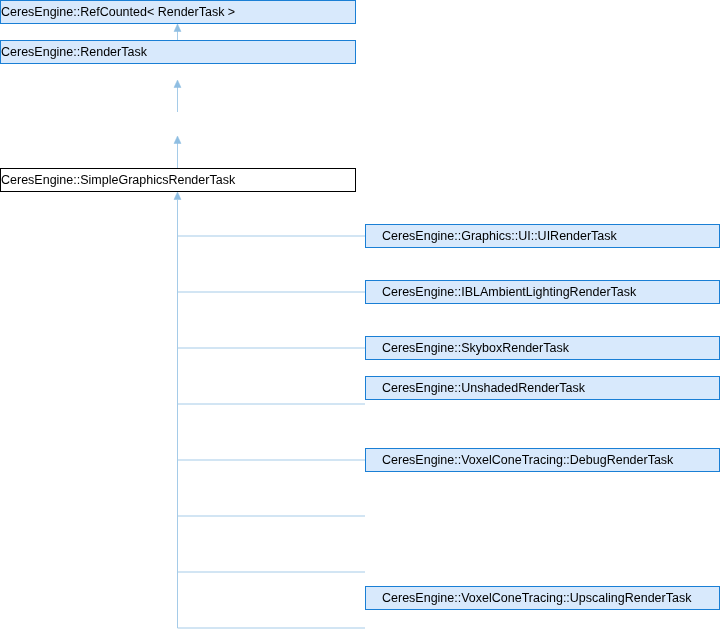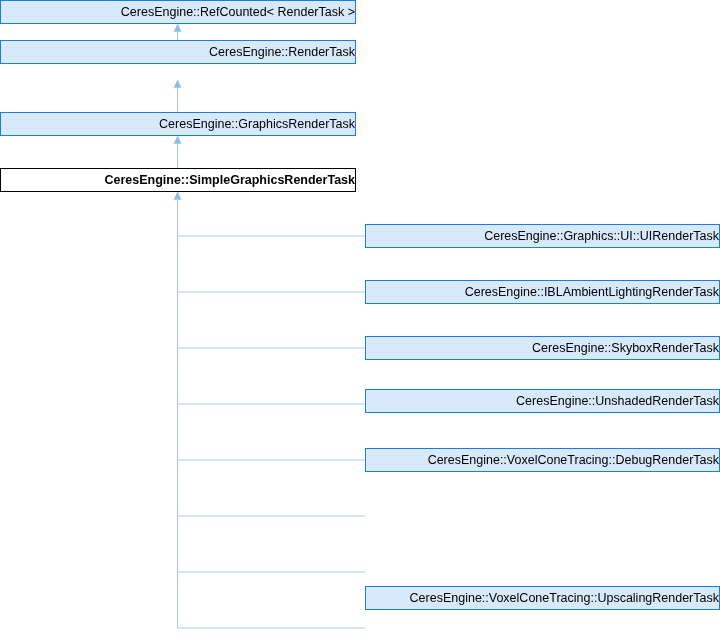--- a/index.html
+++ b/index.html
@@ -41,38 +41,38 @@
   }
   .node{
     position:absolute;
     box-sizing:border-box;
     height:24px;
     background:var(--node-fill);
     border:1px solid var(--node-border);
     color:var(--text);
     font-size:12.5px;
     line-height:22px;
-    text-align:right;
+    text-align:left;
     white-space:nowrap;
     overflow:hidden;
     cursor:pointer;
   }
   .node.left-col{
     left:0;
     width:356px;
   }
   .node.child-col{
     left:365px;
     width:355px;
+    padding-left:16px;
   }
   .node.current{
     background:var(--current-fill);
     border:1px solid var(--current-border);
     cursor:default;
-    font-weight:bold;
   }
   .node-label{
     display:inline-block;
   }
 </style>
 </head>
 <body>
 
 <div class="diagram">
 
@@ -107,38 +107,35 @@
     <line class="edge" x1="177.5" y1="572" x2="365" y2="572"></line>
     <line class="edge" x1="177.5" y1="628" x2="365" y2="628"></line>
   </svg>
 
   <div class="node left-col" style="top:0px">
     <span class="node-label">CeresEngine::RefCounted&lt; RenderTask &gt;</span>
   </div>
   <div class="node left-col" style="top:40px">
     <span class="node-label">CeresEngine::RenderTask</span>
   </div>
-  <div class="node left-col" style="top:112px">
-    <span class="node-label">CeresEngine::GraphicsRenderTask</span>
-  </div>
 
   <div class="node left-col current" style="top:168px">
     <span class="node-label">CeresEngine::SimpleGraphicsRenderTask</span>
   </div>
 
   <div class="node child-col" style="top:224px">
     <span class="node-label">CeresEngine::Graphics::UI::UIRenderTask</span>
   </div>
   <div class="node child-col" style="top:336px">
     <span class="node-label">CeresEngine::SkyboxRenderTask</span>
   </div>
   <div class="node child-col" style="top:280px">
     <span class="node-label">CeresEngine::IBLAmbientLightingRenderTask</span>
   </div>
-  <div class="node child-col" style="top:389px">
+  <div class="node child-col" style="top:376px">
     <span class="node-label">CeresEngine::UnshadedRenderTask</span>
   </div>
   <div class="node child-col" style="top:448px">
     <span class="node-label">CeresEngine::VoxelConeTracing::DebugRenderTask</span>
   </div>
   <div class="node child-col" style="top:586px">
     <span class="node-label">CeresEngine::VoxelConeTracing::UpscalingRenderTask</span>
   </div>
 
 </div>

